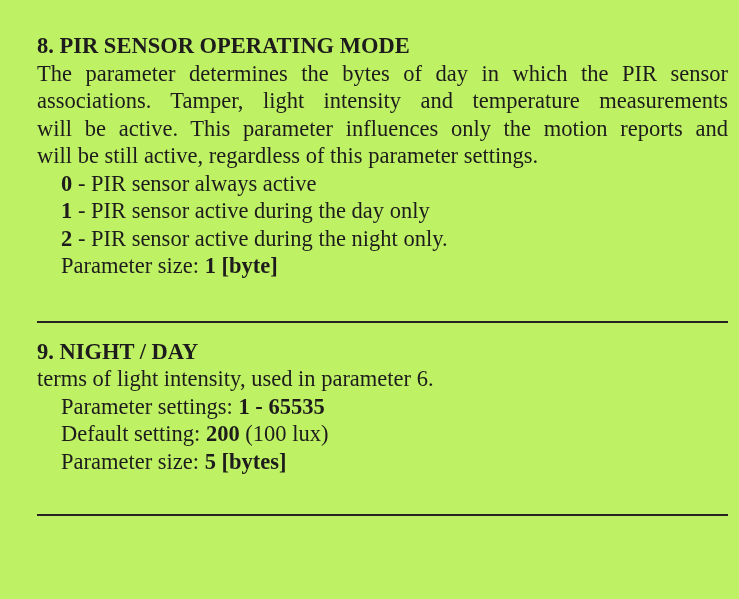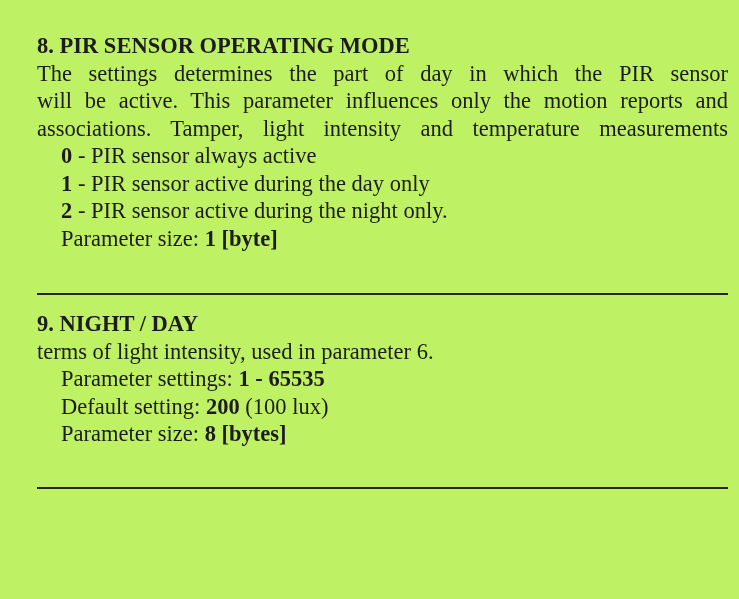--- a/index.html
+++ b/index.html
@@ -50,41 +50,42 @@
   .rule-2 { margin-top: 39px; }
 </style>
 </head>
 <body>
 
 <div class="page">
 
   <section>
     <div class="line heading">8. PIR SENSOR OPERATING MODE</div>
 
-    <div class="line just">The settings determines the part of day in which the PIR sensor</div>
+    <div class="line just">The parameter determines the bytes of day in which the PIR sensor</div>
+    <div class="line just">associations. Tamper, light intensity and temperature measurements</div>
     <div class="line just">will be active. This parameter influences only the motion reports and</div>
-    <div class="line just">associations. Tamper, light intensity and temperature measurements</div>
+    <div class="line">will be still active, regardless of this parameter settings.</div>
 
     <div class="indent">
       <div class="line"><b>0</b><span> - PIR sensor always active</span></div>
       <div class="line"><b>1</b><span> - PIR sensor active during the day only</span></div>
       <div class="line"><b>2</b><span> - PIR sensor active during the night only.</span></div>
       <div class="line"><span>Parameter size: </span><b>1 [byte]</b></div>
     </div>
   </section>
 
   <div class="rule rule-1"></div>
 
   <section class="section-9">
     <div class="line heading">9. NIGHT / DAY</div>
 
     <div class="line">terms of light intensity, used in parameter 6.</div>
 
     <div class="indent">
       <div class="line"><span>Parameter settings: </span><b>1 - 65535</b></div>
       <div class="line"><span>Default setting: </span><b>200</b><span> (100 lux)</span></div>
-      <div class="line"><span>Parameter size: </span><b>8 [bytes]</b></div>
+      <div class="line"><span>Parameter size: </span><b>5 [bytes]</b></div>
     </div>
   </section>
 
   <div class="rule rule-2"></div>
 
 </div>
 
 </body></html>

